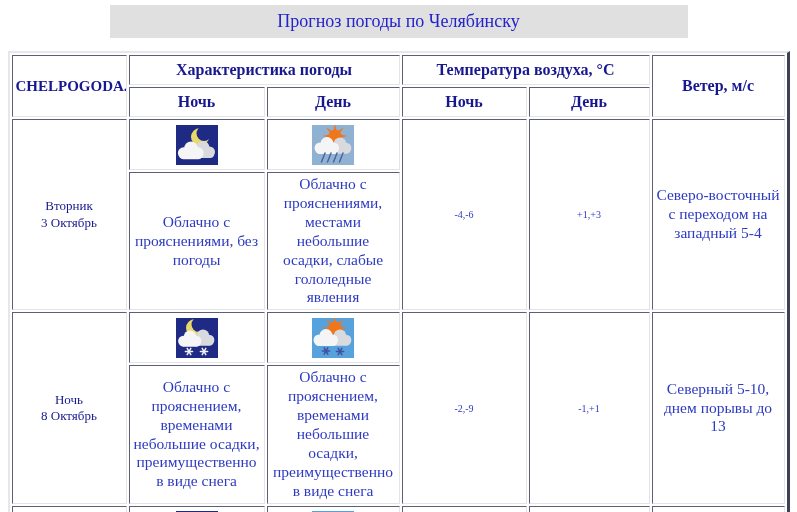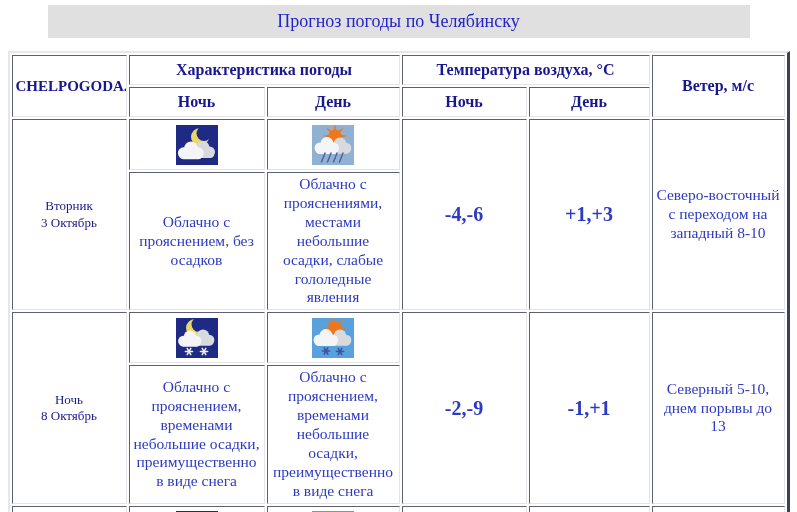--- a/index.html
+++ b/index.html
@@ -7,21 +7,21 @@
     --header-text:#17178f; --body-text:#2d3ac2;
     --outer-light:#e6e6ec; --outer-dark:#3d4158;
     --cell-dark:#5c6072; --cell-light:#e3e3e9;
   }
   html,body{margin:0;padding:0;background:#ffffff;}
   body{
     width:797px;height:512px;overflow:hidden;
     font-family:"Liberation Serif","DejaVu Serif",serif;
   }
   .title-bar{
-    margin:5px auto 0;width:702px;height:33px;line-height:33px;
+    margin:5px auto 0;width:578px;height:33px;line-height:33px;
     background:var(--title-bg);color:var(--title-text);
     text-align:center;font-size:18px;
   }
   table.forecast{
     margin:13px auto 0;width:782px;table-layout:fixed;
     border-collapse:separate;border-spacing:2px;background:#ffffff;
     border-top:2px solid var(--outer-light);
     border-left:2px solid var(--outer-light);
     border-right:3px solid var(--outer-dark);
     border-bottom:3px solid var(--outer-dark);
@@ -35,21 +35,21 @@
     padding:2px 3px;overflow:hidden;
   }
   tr.hrow td{height:24px;}
   .h{font-weight:bold;color:var(--header-text);font-size:16px;}
   .brand{font-weight:bold;color:var(--header-text);font-size:15px;padding:0 1px;}
   .daycell{font-weight:normal;color:var(--header-text);font-size:13px;line-height:1.25;}
   .iconcell{height:45px;padding:0;}
   .iconcell svg{display:block;margin:0 auto;}
   .desc{color:var(--body-text);font-size:15.5px;line-height:1.22;}
   .r0d{height:78px;} .r1d{height:92px;}
-  .temp{color:var(--body-text);font-size:20px;font-weight:bold;}
+  .temp{color:var(--body-text);font-size:10px;}
   .wind{color:var(--body-text);font-size:15.5px;line-height:1.22;}
 </style>
 </head>
 <body>
 
 <div class="title-bar">Прогноз погоды по Челябинску</div>
 
 <table class="forecast">
   <colgroup>
     <col style="width:115px">
@@ -128,24 +128,24 @@
             <g stroke="#4d5f9d" stroke-width="1.4" stroke-linecap="round">
               <line x1="13" y1="28" x2="9.5" y2="37"></line>
               <line x1="19" y1="28" x2="15.5" y2="37"></line>
               <line x1="25" y1="28" x2="21.5" y2="37"></line>
               <line x1="31" y1="28" x2="27.5" y2="37"></line>
             </g>
           </svg>
         </td>
       <td rowspan="2" class="temp">-4,-6</td>
       <td rowspan="2" class="temp">+1,+3</td>
-      <td rowspan="2" class="wind">Северо-восточный с переходом на западный 8-10</td>
-    </tr>
-    <tr>
-      <td class="desc r0d">Облачно с прояснением, без осадков</td>
+      <td rowspan="2" class="wind">Северо-восточный с переходом на западный 5-4</td>
+    </tr>
+    <tr>
+      <td class="desc r0d">Облачно с прояснениями, без погоды</td>
       <td class="desc r0d">Облачно с прояснениями, местами небольшие осадки, слабые гололедные явления</td>
     </tr>
 
     <tr>
       <td rowspan="2" class="daycell">
         <span>Ночь</span><br>
         <span>8 Октябрь</span>
       </td>
       <td class="iconcell">
           <svg width="42" height="40" viewBox="0 0 42 40" xmlns="http://www.w3.org/2000/svg">

